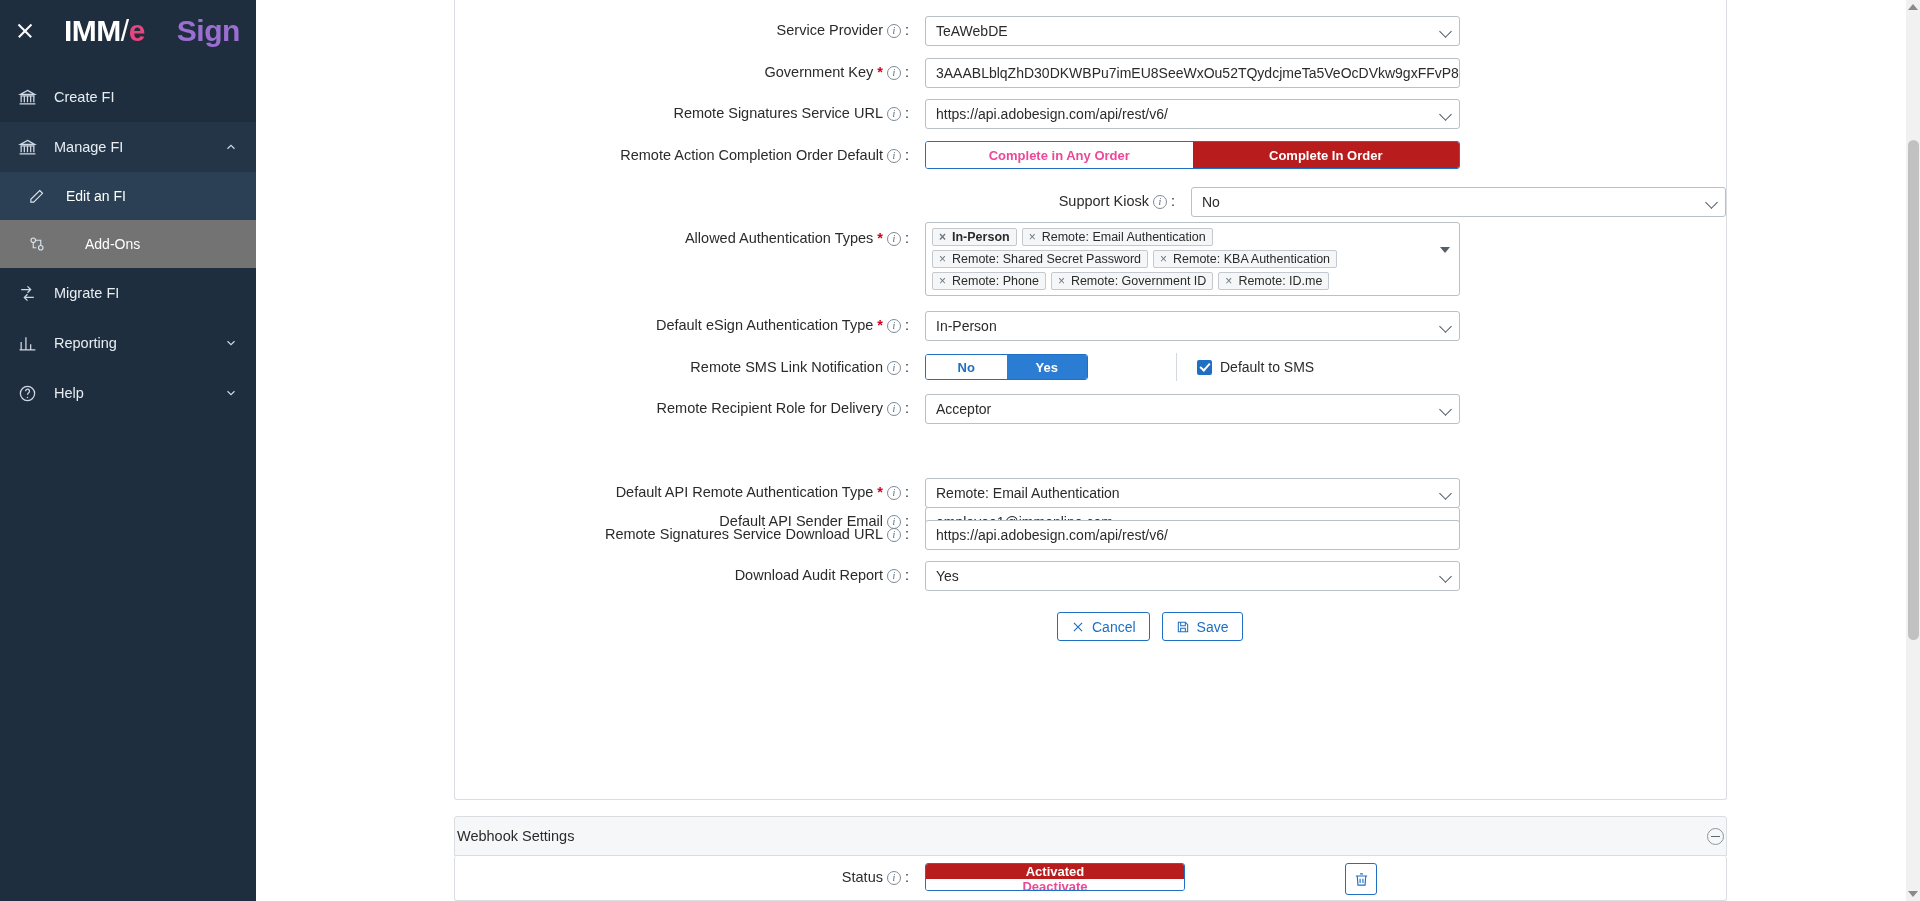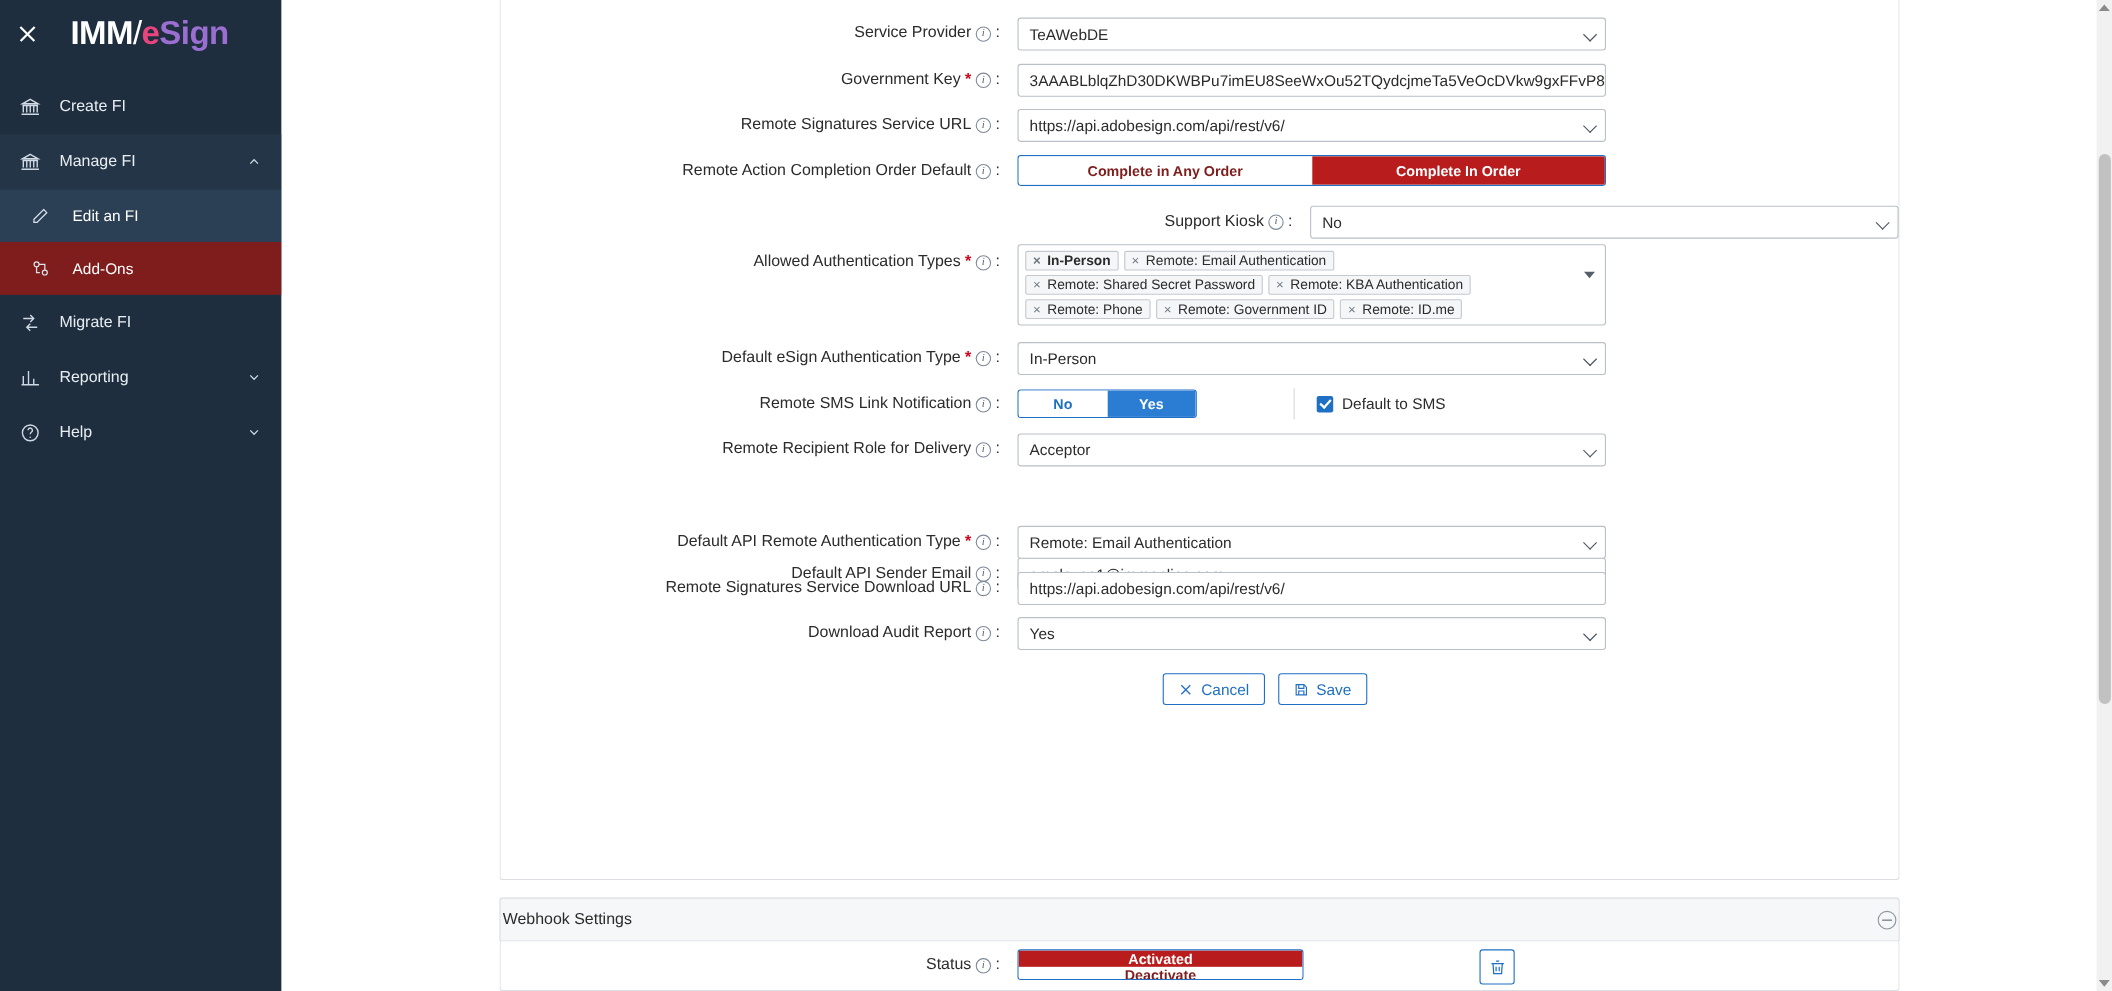--- a/index.html
+++ b/index.html
@@ -53,21 +53,21 @@
     font-size: 30px;
     font-weight: bold;
     letter-spacing: -0.5px;
     display: flex;
     align-items: baseline;
     margin-left: 18px;
   }
   .logo .imm { color: #ffffff; }
   .logo .slash { color: #ffffff; font-weight: 400; }
   .logo .e { color: #e8457f; }
-  .logo .sign { color: #9b6fd1; }
+  .logo .sign { color: #9b6fd1; margin-left: 32px; }
 
   .nav { margin-top: 10px; }
   .nav-item {
     height: 50px;
     display: flex;
     align-items: center;
     padding: 0 18px;
     font-size: 14.5px;
     color: #e8edf2;
     cursor: pointer;
@@ -92,21 +92,21 @@
   .nav-sub {
     height: 48px;
     display: flex;
     align-items: center;
     padding: 0 18px 0 28px;
     font-size: 14px;
     color: #ffffff;
     cursor: pointer;
     background: #2b4054;
   }
-  .nav-sub.alt { background: #7f1d1d; }
+  .nav-sub.alt { background: #737373; gap: 19px; }
   .nav-sub .ico {
     width: 26px; margin-right: 12px;
     display: flex; align-items: center;
     color: #dbe4ee;
     flex: 0 0 auto;
   }
 
   
   .main {
     flex: 1 1 auto;
@@ -210,21 +210,21 @@
   }
   .toggle2 > div {
     flex: 1 1 50%;
     display: flex;
     align-items: center;
     justify-content: center;
     font-size: 13px;
     font-weight: bold;
     cursor: pointer;
   }
-  .toggle2 .off { background: #ffffff; color: #7f1d1d; }
+  .toggle2 .off { background: #ffffff; color: #ec4899; }
   .toggle2 .on { background: #b91c1c; color: #ffffff; }
 
   .toggle-small {
     display: flex;
     width: 163px;
     height: 26px;
     border: 1px solid #1f6fc4;
     border-radius: 3px;
     overflow: hidden;
   }

